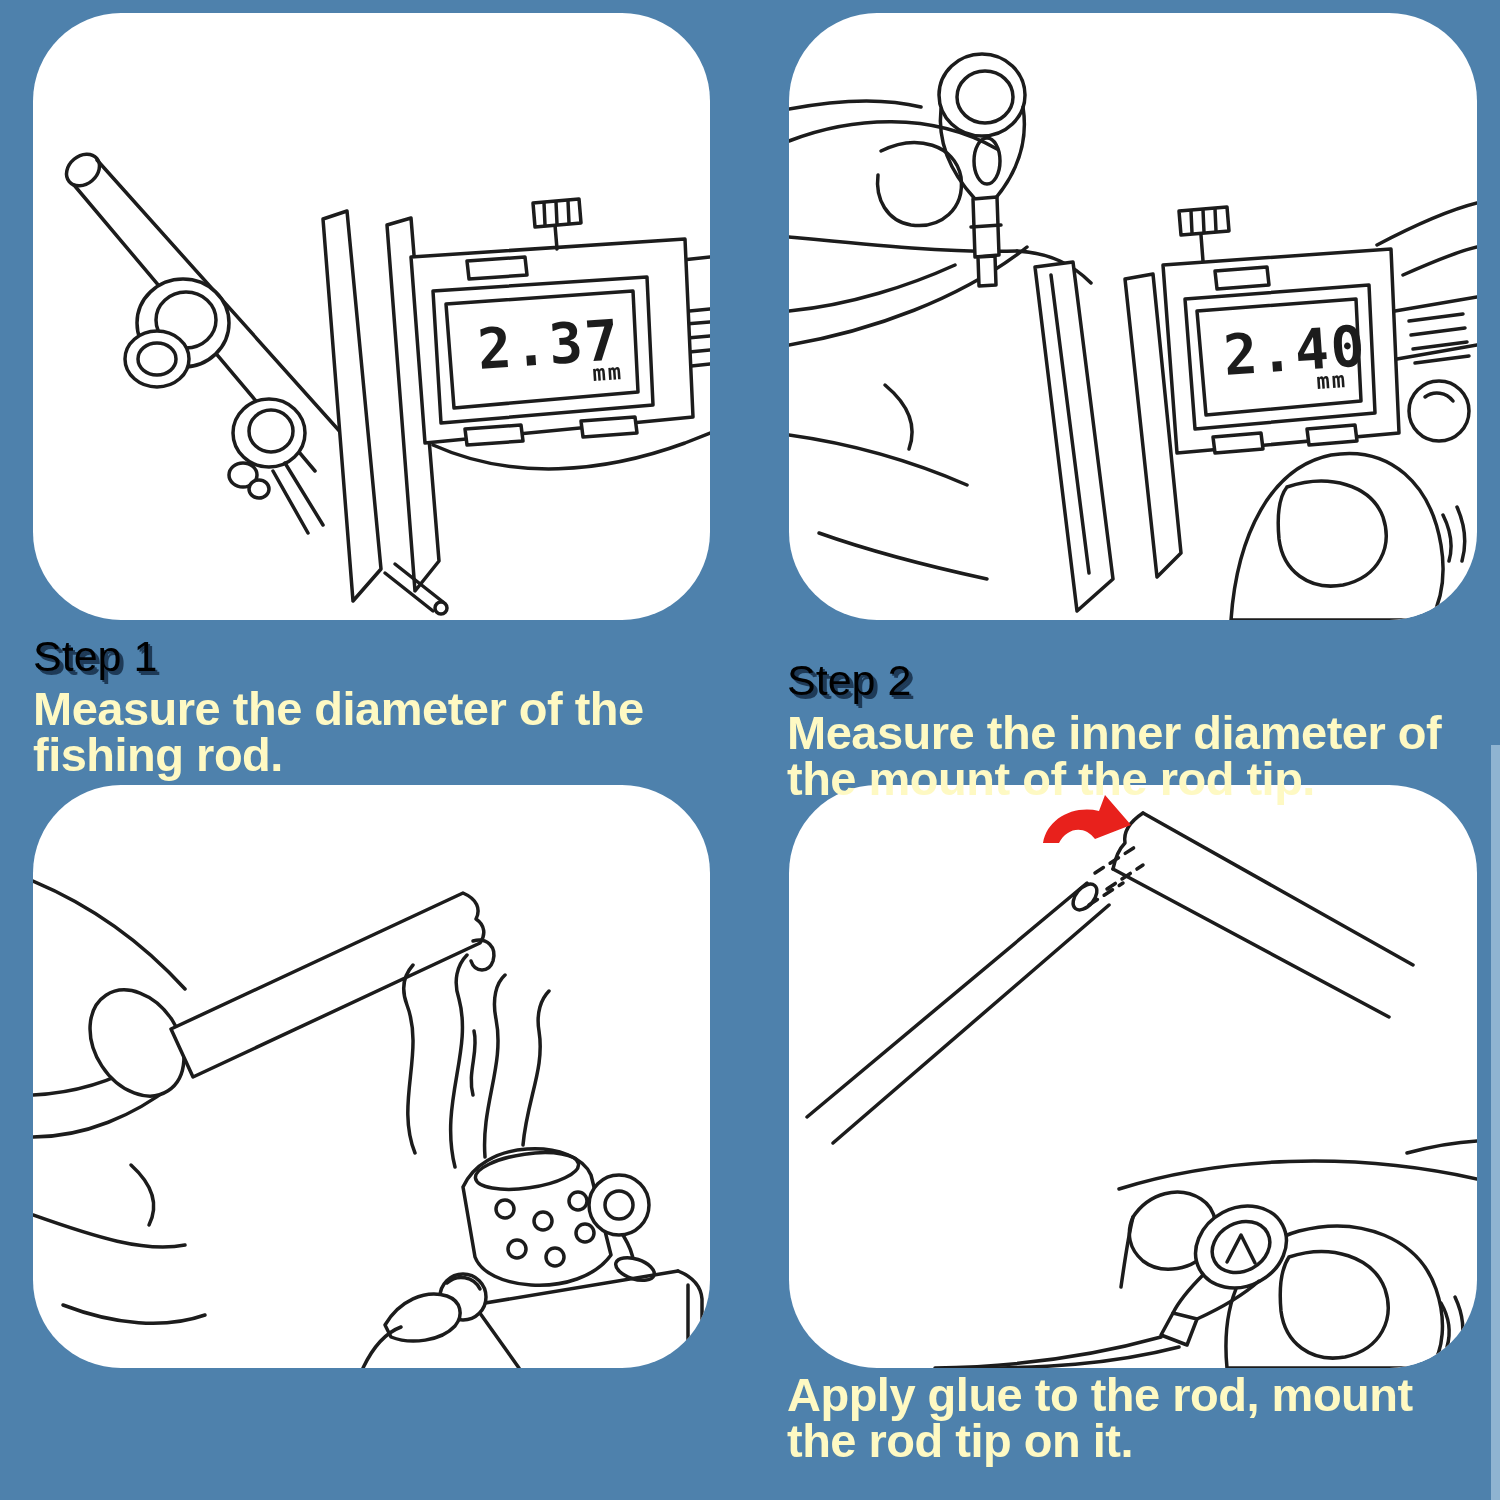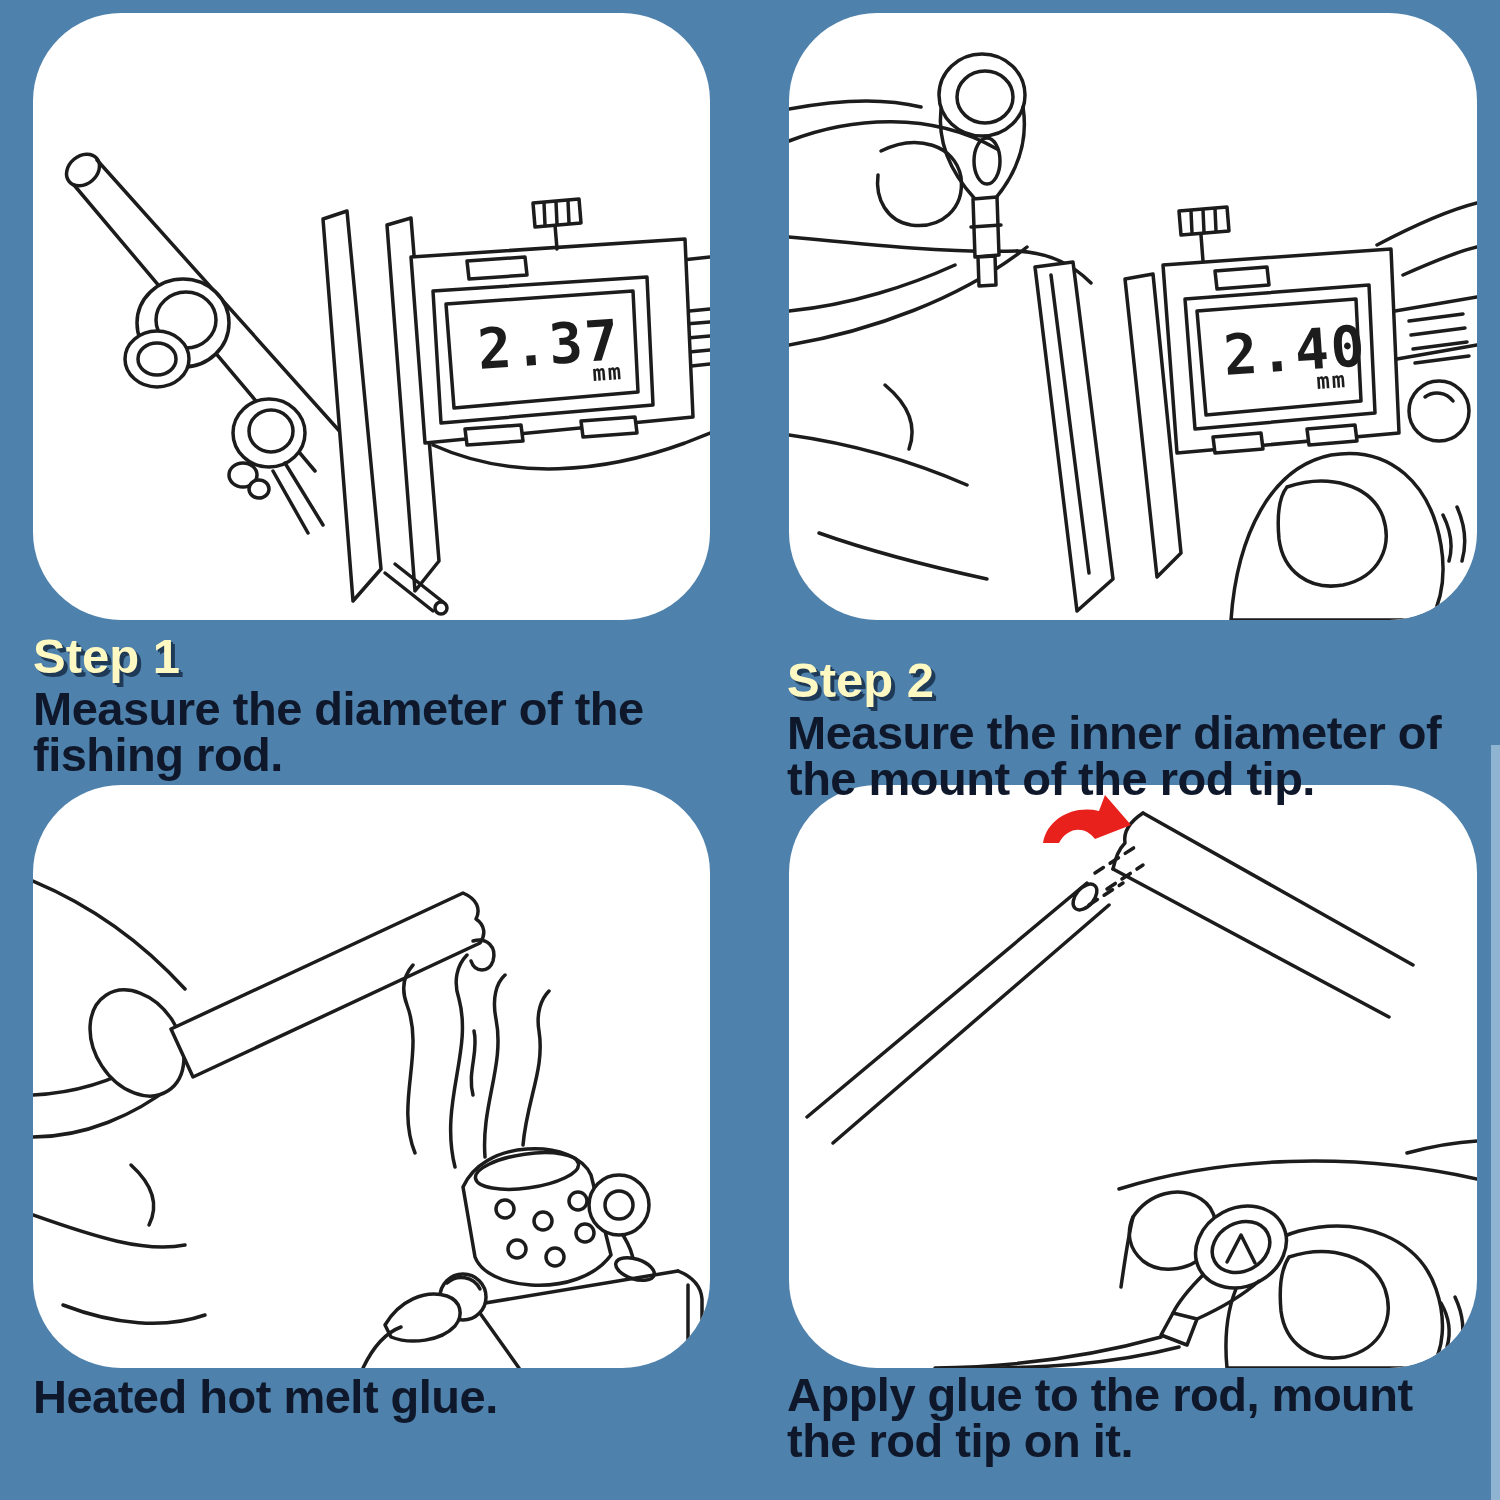--- a/index.html
+++ b/index.html
@@ -9,24 +9,24 @@
   .p1{left:33px;top:13px;width:677px;height:607px;}
   .p2{left:789px;top:13px;width:688px;height:607px;}
   .p3{left:33px;top:785px;width:677px;height:583px;}
   .p4{left:789px;top:785px;width:688px;height:583px;}
   .panel svg{width:100%;height:100%;display:block;}
   .caption{position:absolute;color:#10151f;}
   .c1{left:33px;top:630px;width:700px;}
   .c2{left:787px;top:630px;width:690px;margin-top:24px;}
   .c3{left:33px;top:1370px;width:700px;}
   .c4{left:787px;top:1368px;width:700px;}
-  .caption h2{margin:0;font-size:49px;line-height:52px;font-weight:bold;color:#fef9c3;
+  .caption h2{margin:0;font-size:43px;line-height:52px;font-weight:normal;color:#000000;
       letter-spacing:0px;text-shadow:4px 4px 0 #1e3a57,2px 2px 0 #1e3a57;}
   .caption p{margin:4px 0 0 0;font-size:47px;line-height:46px;font-weight:bold;
-      color:#0f172a;letter-spacing:-0.5px;}
+      color:#fef9c3;letter-spacing:-0.5px;}
   .edge-strip{position:absolute;right:0;top:745px;width:9px;height:755px;
       background:#a6c6de;opacity:.75;}
   
   .ln{fill:none;stroke:#1c1c1c;stroke-width:3.5;stroke-linecap:round;stroke-linejoin:round;}
   .lnf{fill:#ffffff;stroke:#1c1c1c;stroke-width:3.5;stroke-linejoin:round;}
   .dash{stroke-dasharray:10 8;}
   .red{fill:#e8211c;stroke:none;}
   .lcd{font-family:"DejaVu Sans Mono",monospace;font-weight:bold;fill:#1c1c1c;letter-spacing:2px;}
 </style>
 </head>
@@ -229,20 +229,19 @@
   <h2>Step 1</h2>
   <p>Measure the diameter of the fishing rod.</p>
 </div>
 
 <div class="caption c2">
   <h2>Step 2</h2>
   <p>Measure the inner diameter of the mount of the rod tip.</p>
 </div>
 
 <div class="caption c3">
-  <p>Heated hot melt glue.</p>
 </div>
 
 <div class="caption c4">
   <p>Apply glue to the rod, mount the rod tip on it.</p>
 </div>
 
 <div class="edge-strip"></div>
 
 </body></html>

